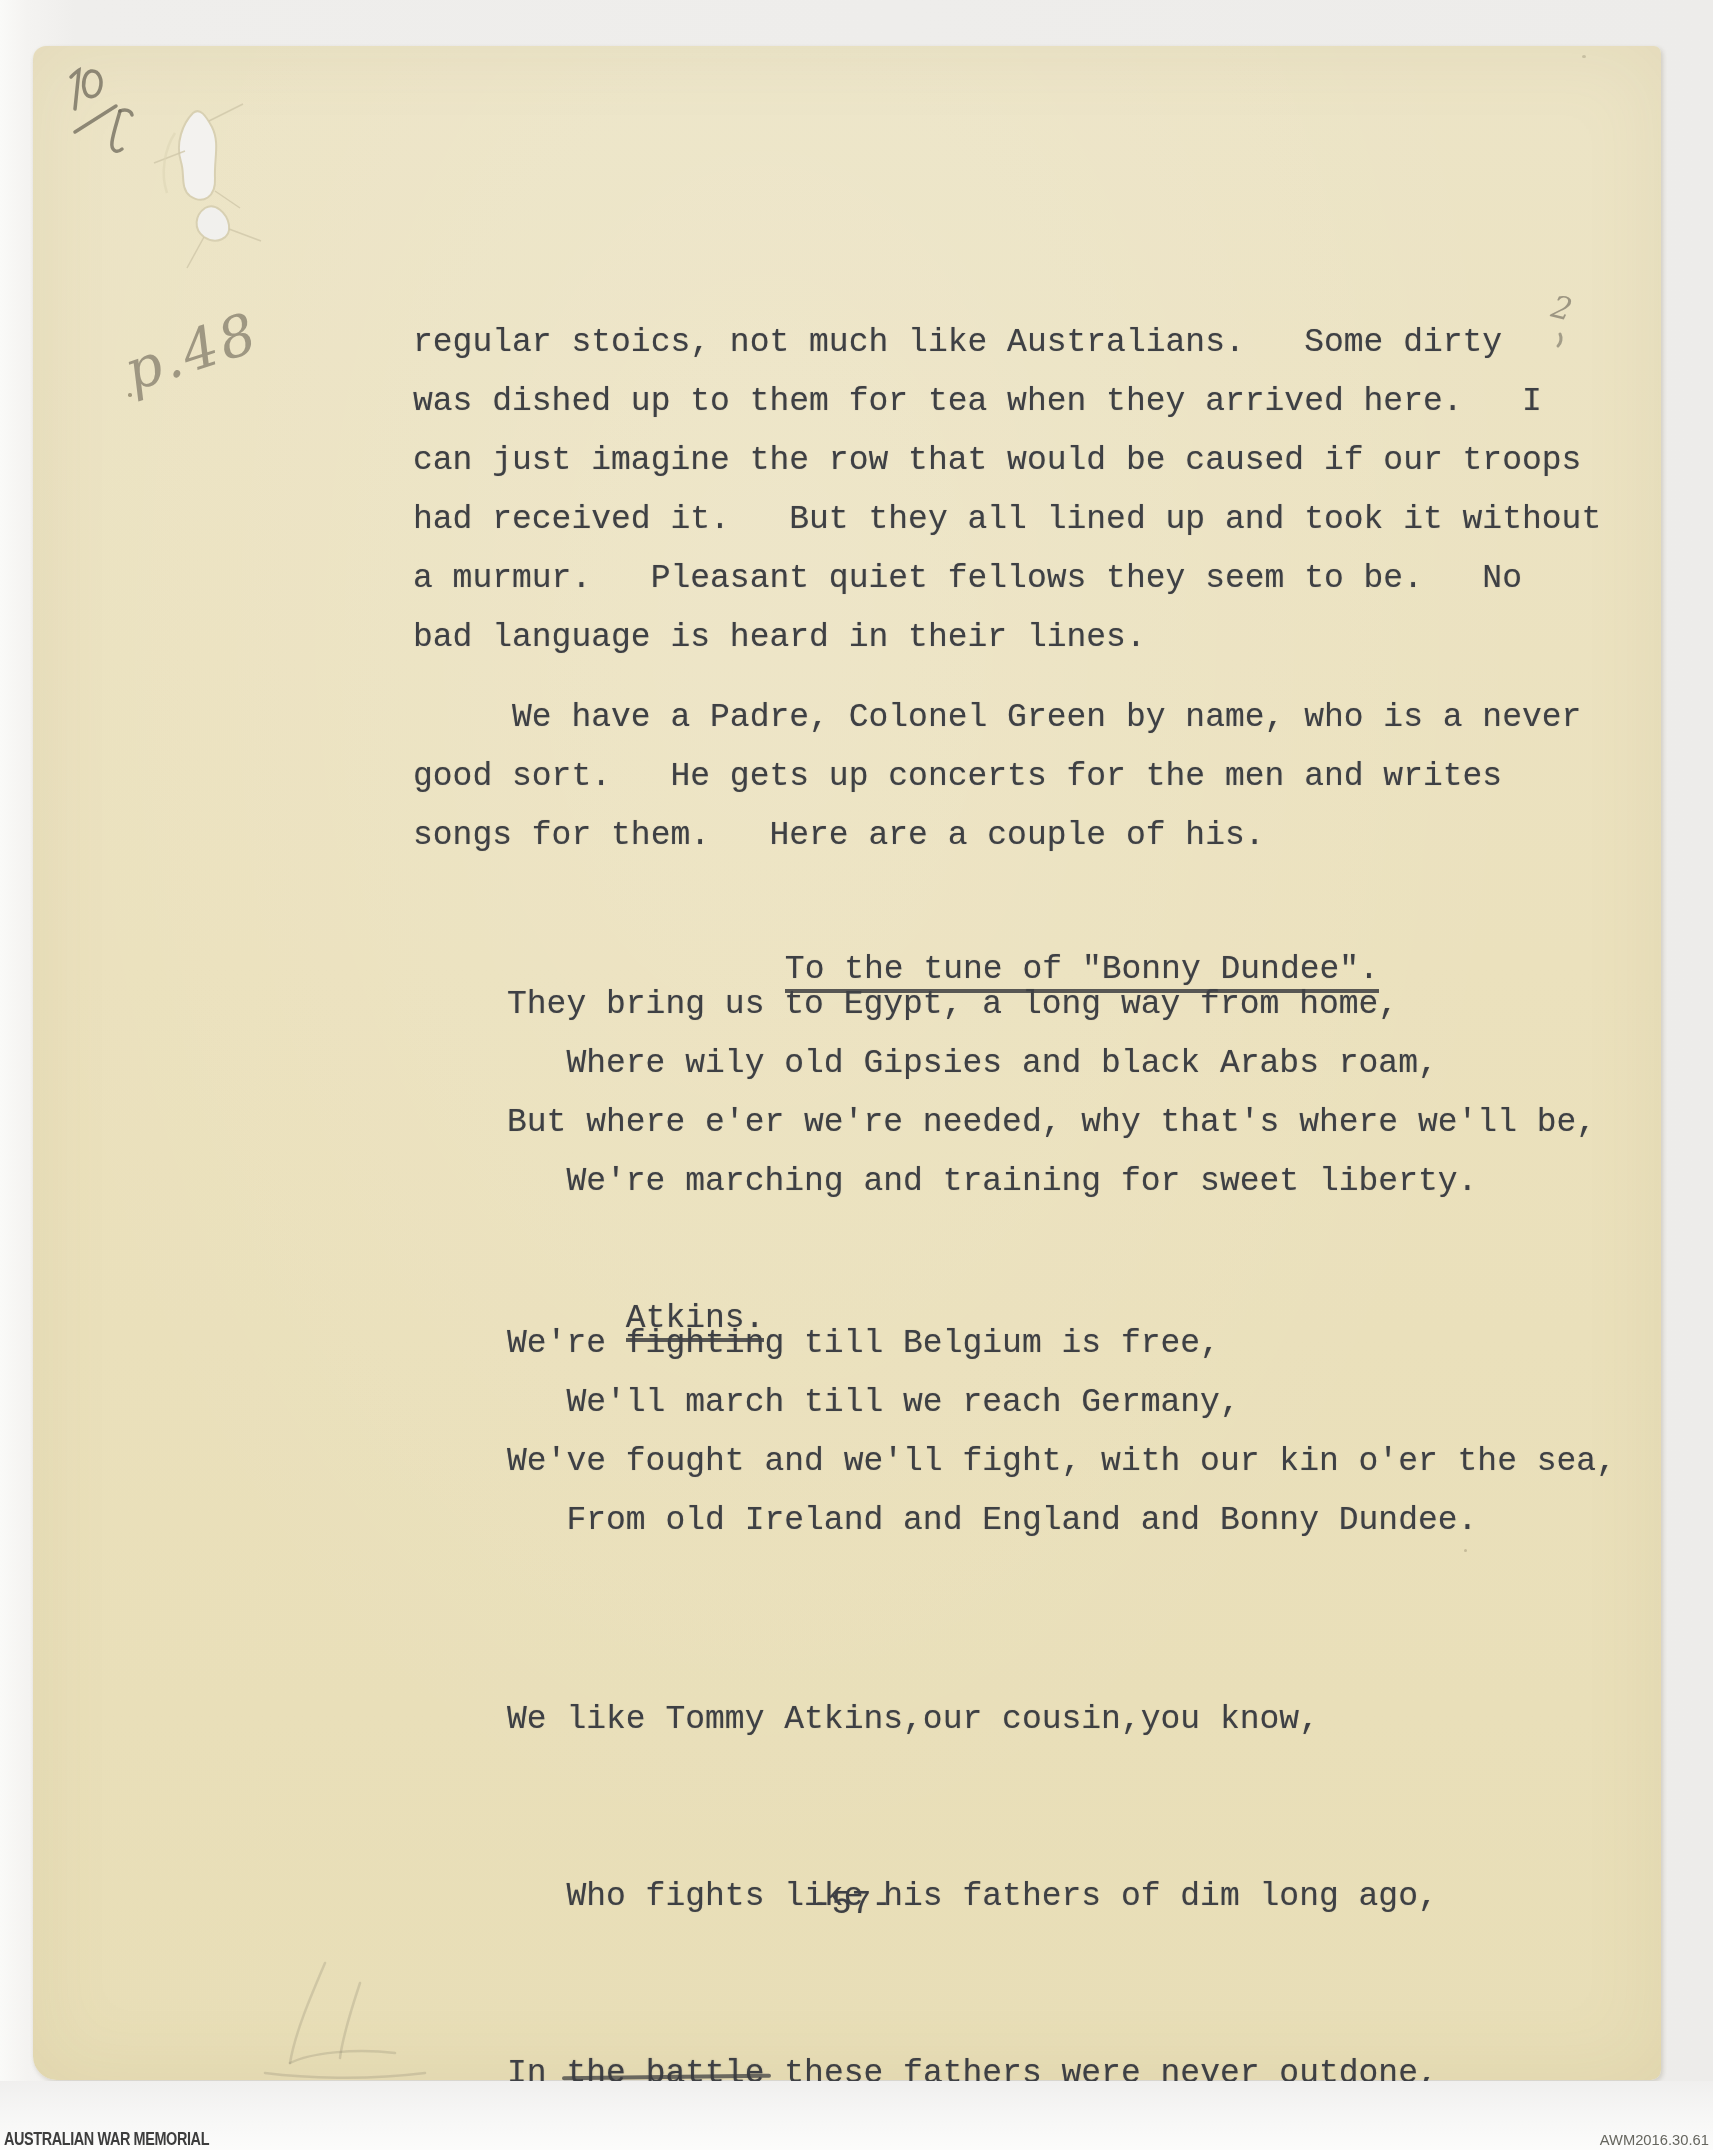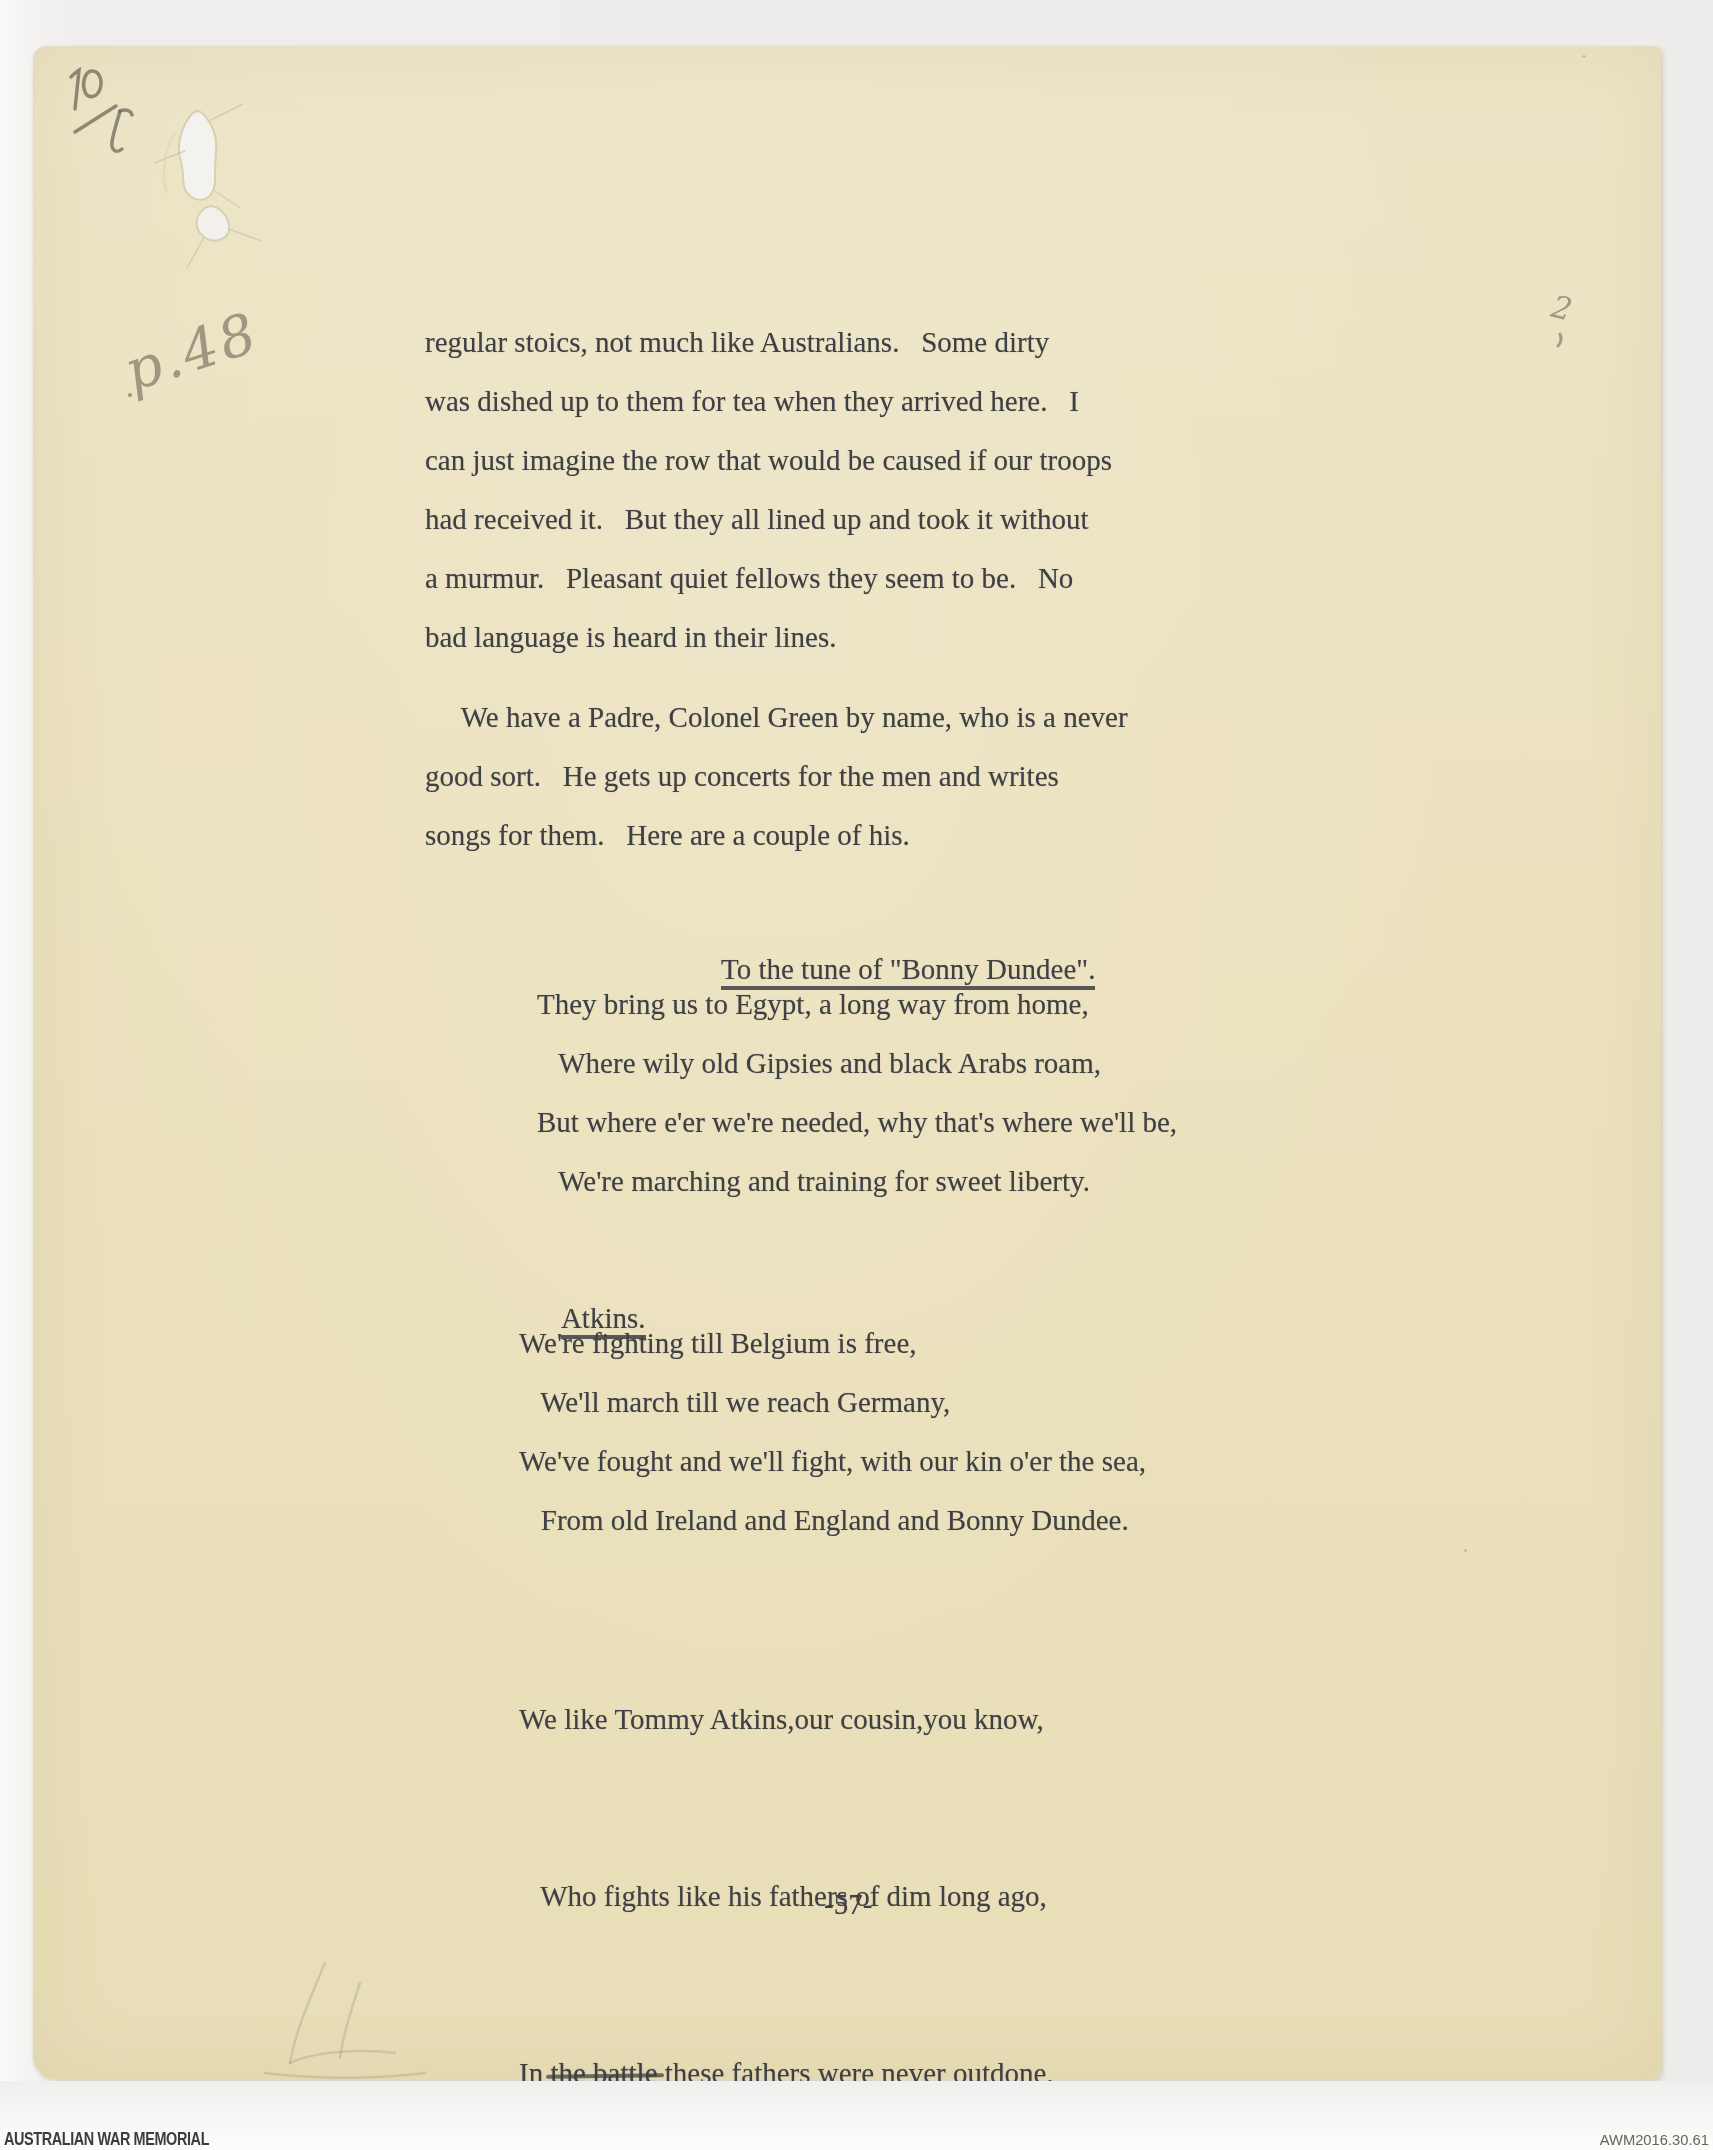--- a/index.html
+++ b/index.html
@@ -11,23 +11,23 @@
   .paper{
     position:absolute;left:33px;top:46px;width:1628px;height:2034px;
     background:
       radial-gradient(ellipse at 45% 28%, rgba(255,255,255,0.12), rgba(0,0,0,0) 62%),
       linear-gradient(180deg,#ece4c6 0%,#ebe1bd 45%,#e8deb7 100%);
     border-radius:13px 7px 10px 24px;
     box-shadow:1.5px 2px 4px rgba(110,100,70,0.22), inset 0 0 80px rgba(150,128,78,0.10);
   }
   .typed{
     position:absolute;
-    font-family:Liberation Serif, serif;
-    font-size:29px;line-height:59px;color:#3e4044;
-    white-space:pre;text-shadow:0 0 1px rgba(62,64,68,0.38);margin-left:12px;
+    font-family:Liberation Mono, monospace;
+    font-size:33px;line-height:59px;color:#3e4044;
+    white-space:pre;text-shadow:0 0 1px rgba(62,64,68,0.38);
   }
   .typed .ul{
     border-bottom:4.5px solid rgba(55,56,60,0.82);
     padding-bottom:1px;
   }
   .strike{position:relative;text-shadow:0 0 1.5px rgba(62,64,68,0.55);}
   .strike::after{
     content:"";position:absolute;left:-4px;right:-7px;top:54%;height:3.5px;
     background:rgba(58,59,63,0.72);transform:rotate(-0.7deg);border-radius:2px;
   }
@@ -99,21 +99,21 @@
 bad language is heard in their lines.</div>
 
     <div class="typed" style="left:380px;top:642px;">     We have a Padre, Colonel Green by name, who is a never
 good sort.   He gets up concerts for the men and writes
 songs for them.   Here are a couple of his.</div>
 
     <div class="typed" style="left:633px;top:835px;">
       <span class="ul">To the tune of "Bonny Dundee".</span>
     </div>
 
-    <div class="typed" style="left:492px;top:929px;">They bring us to Egypt, a long way from home,
+    <div class="typed" style="left:474px;top:929px;">They bring us to Egypt, a long way from home,
    Where wily old Gipsies and black Arabs roam,
 But where e'er we're needed, why that's where we'll be,
    We're marching and training for sweet liberty.</div>
 
     <div class="typed" style="left:474px;top:1184px;">
       <span class="ul">Atkins.</span>
     </div>
 
     <div class="typed" style="left:474px;top:1268px;">We're fighting till Belgium is free,
    We'll march till we reach Germany,

